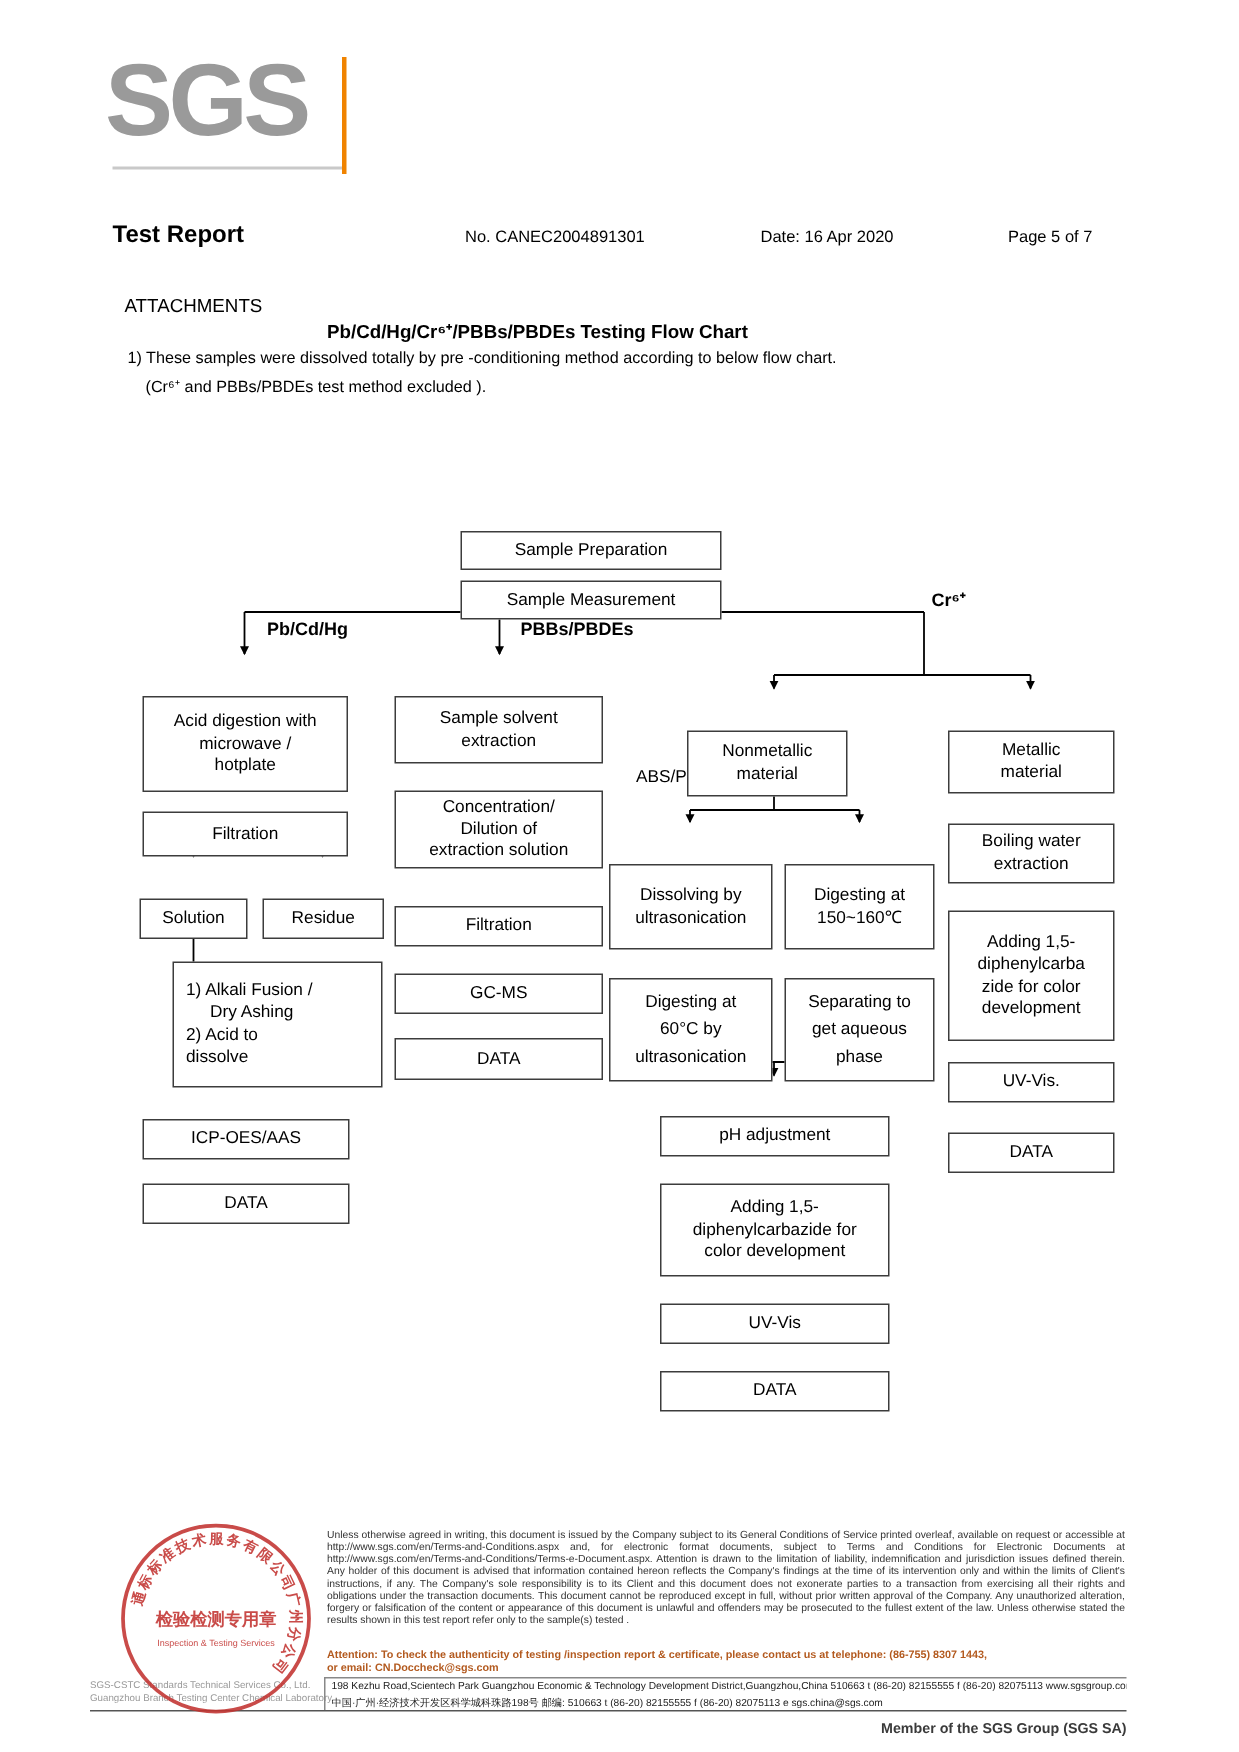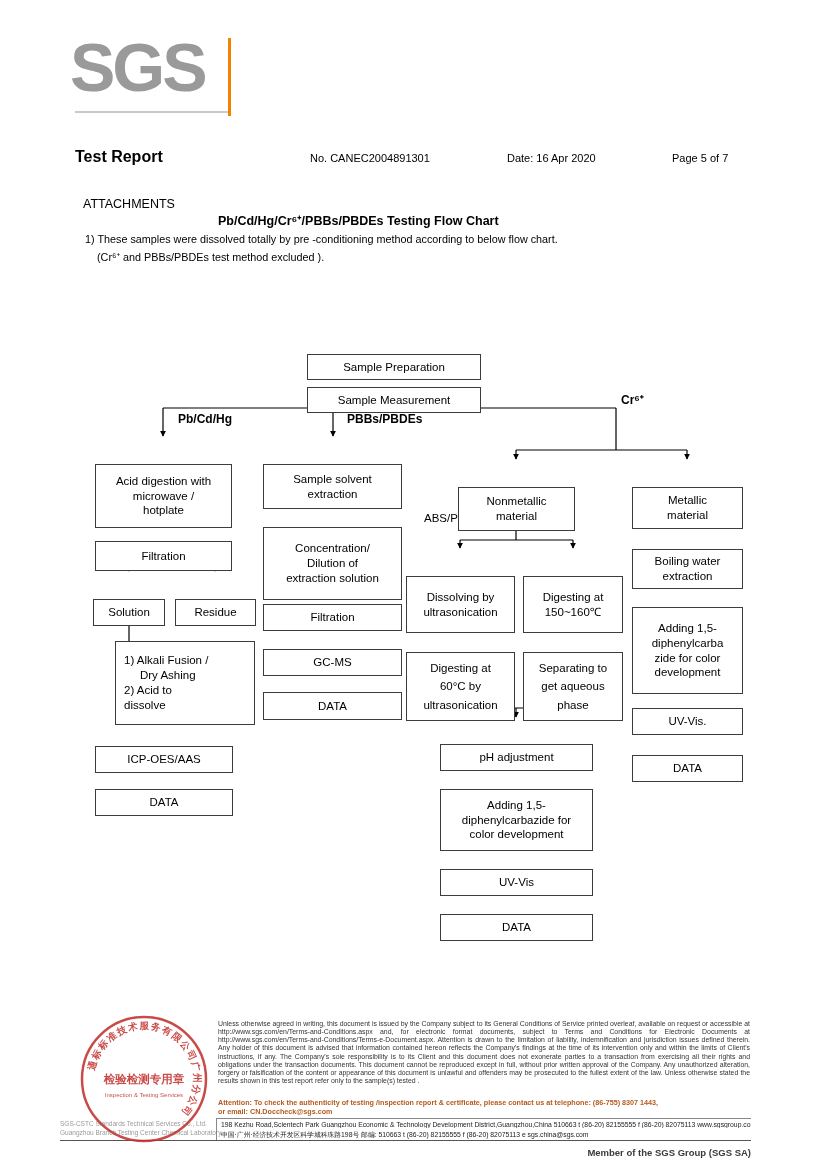--- a/index.html
+++ b/index.html
@@ -126,28 +126,28 @@
   <div class="node" style="left:175px; top:575px; width:81px; height:27px;">Residue</div>
   <div class="node ta-left" style="left:115px; top:617px; width:140px; height:84px;">1) Alkali Fusion /
      Dry Ashing
 2) Acid to
 dissolve</div>
   <div class="node" style="left:95px; top:722px; width:138px; height:27px;">ICP-OES/AAS</div>
   <div class="node" style="left:95px; top:765px; width:138px; height:27px;">DATA</div>
 
   <div class="node" style="left:263px; top:440px; width:139px; height:45px;">Sample solvent
 extraction</div>
-  <div class="node" style="left:263px; top:503px; width:139px; height:73px;">Concentration/
+  <div class="node" style="left:263px; top:503px; width:139px; height:52px;">Concentration/
 Dilution of
 extraction solution</div>
   <div class="node" style="left:263px; top:580px; width:139px; height:27px;">Filtration</div>
   <div class="node" style="left:263px; top:625px; width:139px; height:27px;">GC-MS</div>
   <div class="node" style="left:263px; top:668px; width:139px; height:28px;">DATA</div>
 
-  <div class="node" style="left:458px; top:463px; width:117px; height:44px;">Nonmetallic
+  <div class="node" style="left:458px; top:463px; width:107px; height:44px;">Nonmetallic
 material</div>
   <div class="node" style="left:632px; top:463px; width:111px; height:42px;">Metallic
 material</div>
 
   <div class="node" style="left:406px; top:552px; width:109px; height:57px;">Dissolving by
 ultrasonication</div>
   <div class="node" style="left:523px; top:552px; width:100px; height:57px;">Digesting at
 150~160℃</div>
   <div class="node tall" style="left:406px; top:628px; width:109px; height:69px;">Digesting at
 60°C by

